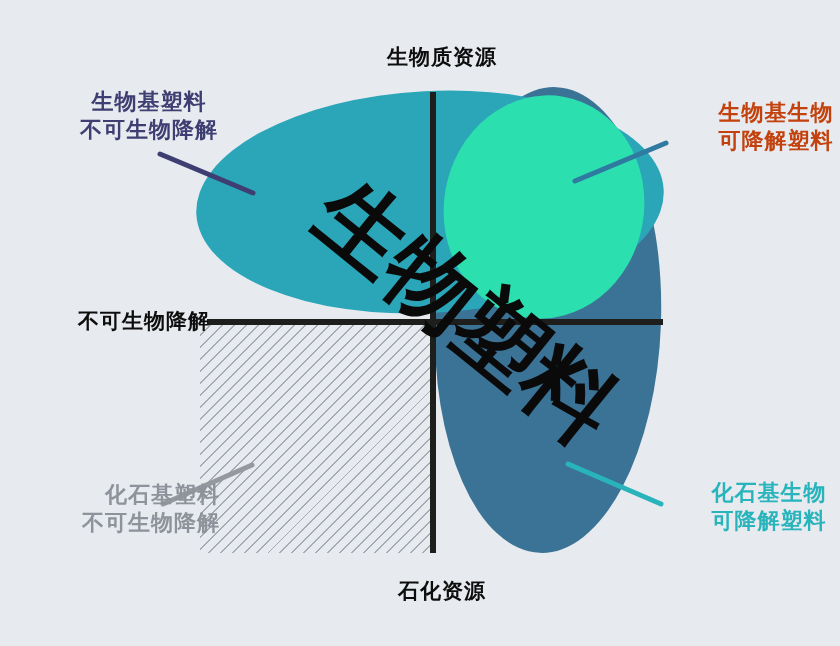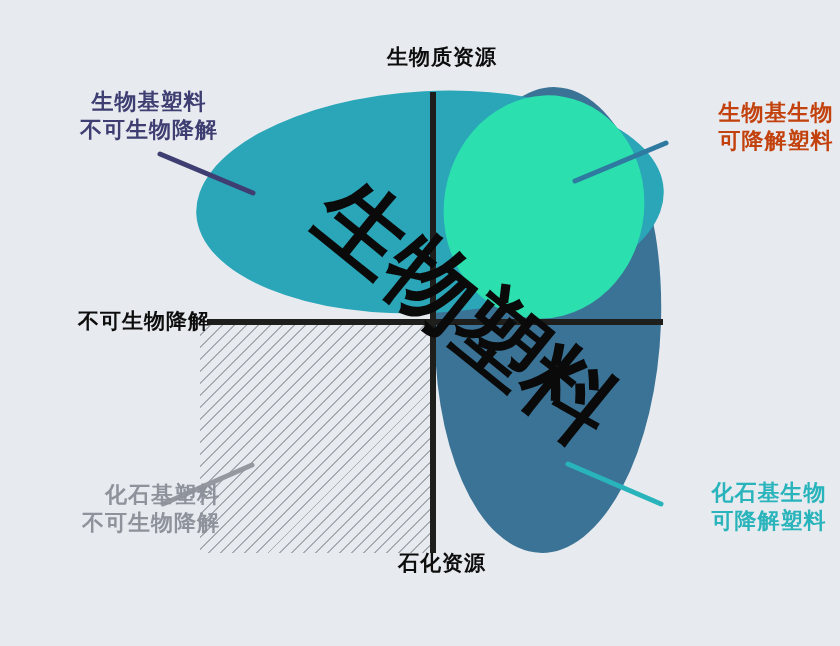--- a/index.html
+++ b/index.html
@@ -37,21 +37,21 @@
   .lbl-navy  { left: 28px;  top: 88px;  width: 178px; color: #3e3e72; }
   .lbl-steel { left: 664px; top: 99px;  width: 160px; color: #c2410c; }
   .lbl-btealtxt { left: 658px; top: 479px; width: 158px; color: #29b4bc; }
   .lbl-gray  { left: 16px;  top: 481px; width: 172px; color: #8d929b; text-align: right; }
   .lbl-trad  { left: 268px; top: 423px; width: 136px; color: #26262a; z-index: 8; }
   .axis-label {
     position: absolute; font-weight: bold; font-size: 21px;
     color: #0d0d0d; letter-spacing: 1px; z-index: 8;
   }
   .axl-top    { left: 366px; top: 43px;  width: 152px; text-align: center; }
-  .axl-bottom { left: 374px; top: 549px; width: 136px; text-align: center; }
+  .axl-bottom { left: 374px; top: 577px; width: 136px; text-align: center; }
   .axl-left   { left: 48px;  top: 307px; width: 162px; text-align: right; }
   .axl-right  { left: 679px; top: 306px; width: 150px; text-align: left; }
 </style>
 </head>
 <body>
 
 <div class="stage">
 
   <div class="hatch"></div>
 

